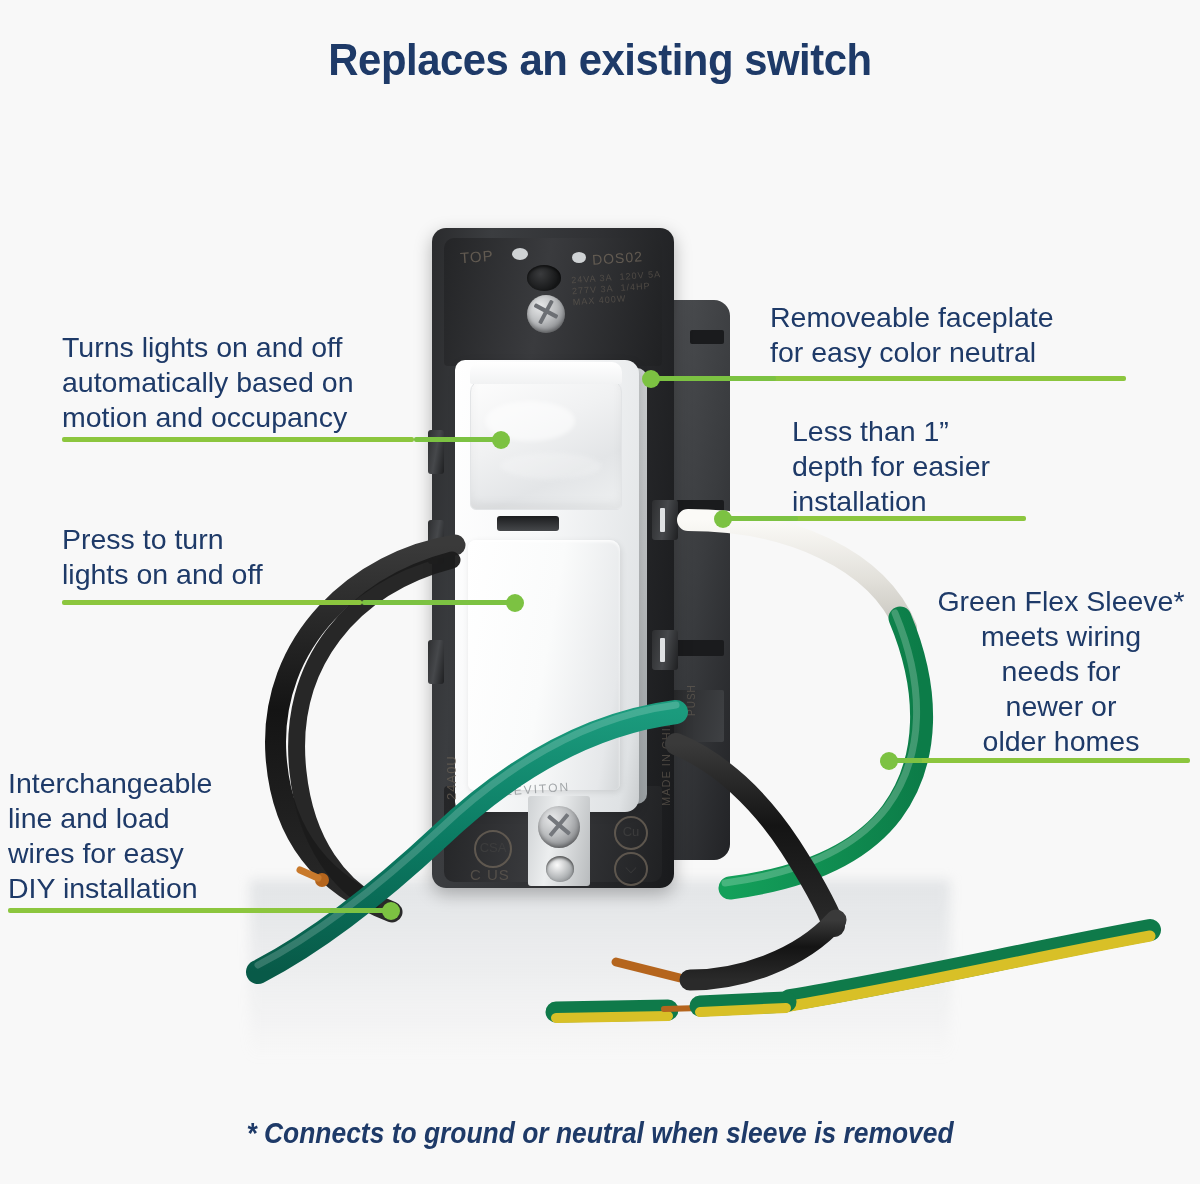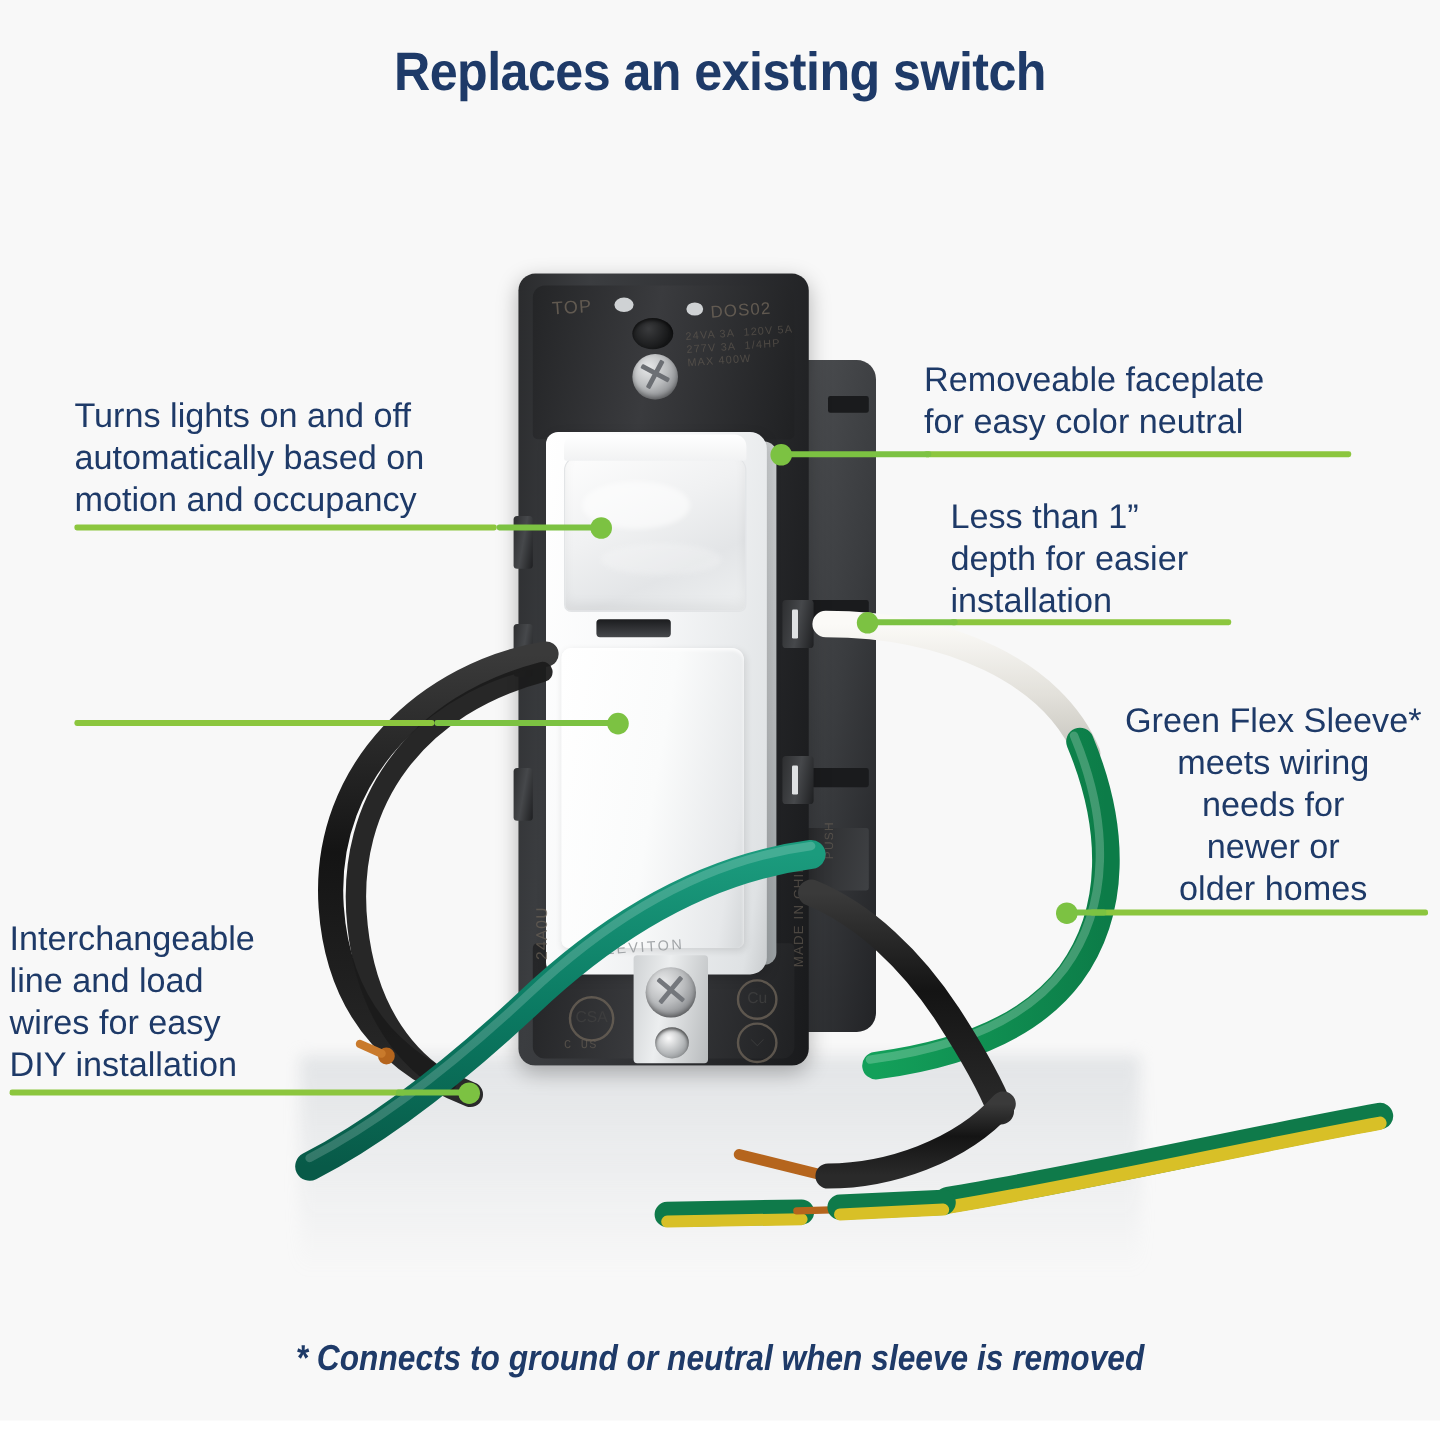--- a/index.html
+++ b/index.html
@@ -306,21 +306,21 @@
     <div class="tab-slot" style="left:660px;top:638px;width:5px;height:24px;"></div>
 
     <div class="yoke"></div>
     <div class="screw" style="left:538px;top:806px;width:42px;height:42px;"></div>
     <div style="position:absolute;left:545px;top:823px;width:28px;height:4px;background:#74777c;transform:rotate(40deg);border-radius:1px;"></div>
     <div style="position:absolute;left:557px;top:811px;width:4px;height:28px;background:#74777c;transform:rotate(40deg);border-radius:1px;"></div>
     <div class="screwhole" style="left:546px;top:856px;width:28px;height:26px;background:radial-gradient(circle at 40% 35%,#fbfbfb,#b4b7b9 55%,#6e7174 100%);"></div>
 
     <div class="emb" style="left:444px;top:794px;font-size:13px;transform:rotate(-90deg) translate(-6px,0);transform-origin:left top;opacity:0.7;">24A0U</div>
     <div class="cert" style="left:474px;top:830px;width:34px;height:34px;line-height:32px;">CSA</div>
-    <div class="emb" style="left:470px;top:866px;font-size:10px;opacity:0.6;font-family:Liberation Mono, monospace;">C       US</div>
+    <div class="emb" style="left:470px;top:866px;font-size:15px;opacity:0.6;">C       US</div>
     <div class="cert" style="left:614px;top:816px;width:30px;height:30px;line-height:28px;">Cu</div>
     <div class="cert" style="left:614px;top:852px;width:30px;height:30px;line-height:28px;font-size:15px;">⌵</div>
     <div class="emb" style="left:660px;top:806px;font-size:11px;transform:rotate(-90deg);transform-origin:left top;opacity:0.6;">MADE IN CHINA</div>
     <div class="emb" style="left:686px;top:716px;font-size:10px;transform:rotate(-90deg);transform-origin:left top;opacity:0.6;">PUSH</div>
 
     <svg id="wires" width="1200" height="1200" viewBox="0 0 1200 1200">
       <defs>
         <linearGradient id="blkGrad" x1="0" y1="0" x2="0" y2="1">
           <stop offset="0%" stop-color="#3a3a3a"></stop>
           <stop offset="45%" stop-color="#141414"></stop>
@@ -377,20 +377,22 @@
     </svg>
   </div>
 
   <div class="callout" style="left:62px; top:330px; width:350px;">Turns lights on and off
 automatically based on
 motion and occupancy</div>
   <div class="gunder" style="left:62px; top:437px; width:352px;"></div>
   <div class="gline" style="left:414px; top:437px; width:86px;"></div>
   <div class="gdot" style="left:492px; top:431px;"></div>
 
+  <div class="callout" style="left:62px; top:522px; width:300px;">Press to turn
+lights on and off</div>
   <div class="gunder" style="left:62px; top:600px; width:300px;"></div>
   <div class="gline" style="left:362px; top:600px; width:152px;"></div>
   <div class="gdot" style="left:506px; top:594px;"></div>
 
   <div class="callout" style="left:8px; top:766px; width:320px;">Interchangeable
 line and load
 wires for easy
 DIY installation</div>
   <div class="gunder" style="left:8px; top:908px; width:330px;"></div>
   <div class="gline" style="left:330px; top:908px; width:62px;"></div>

